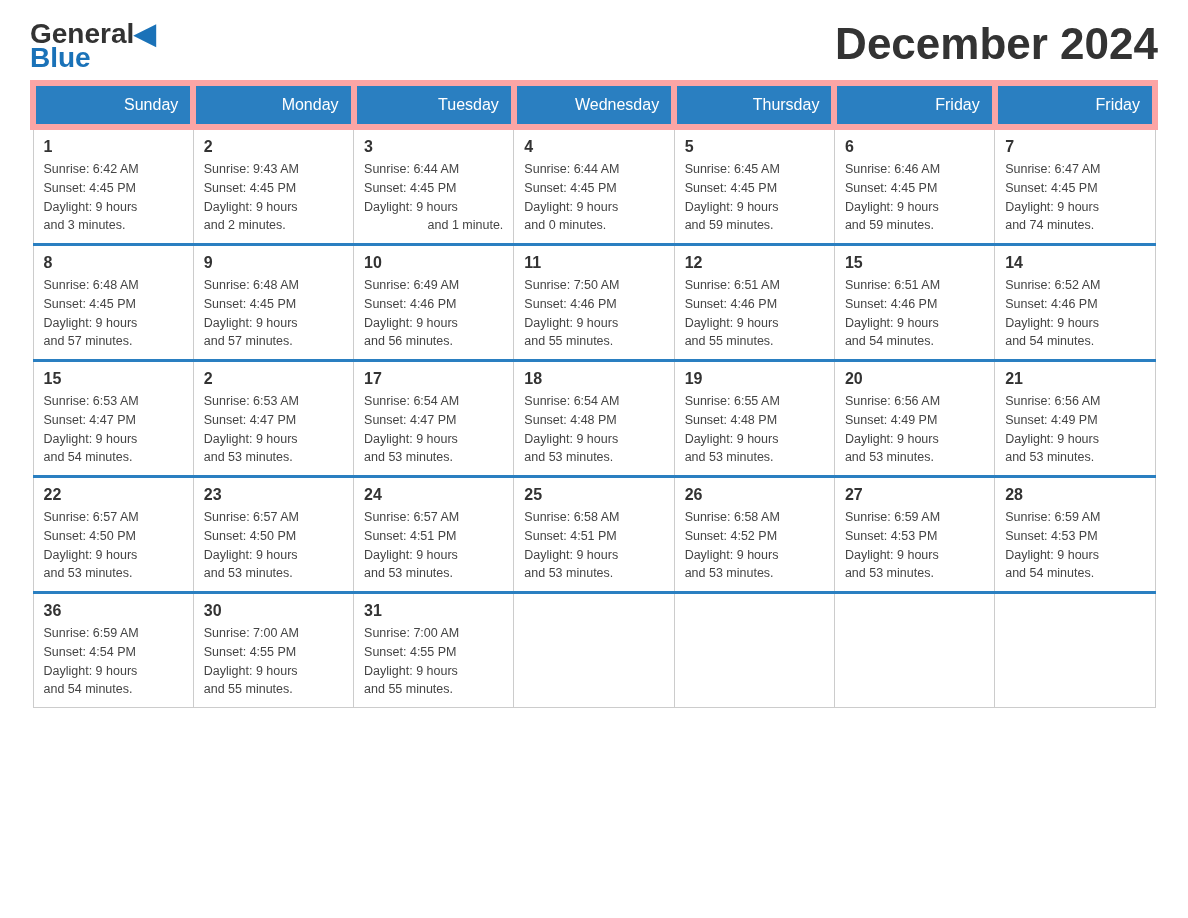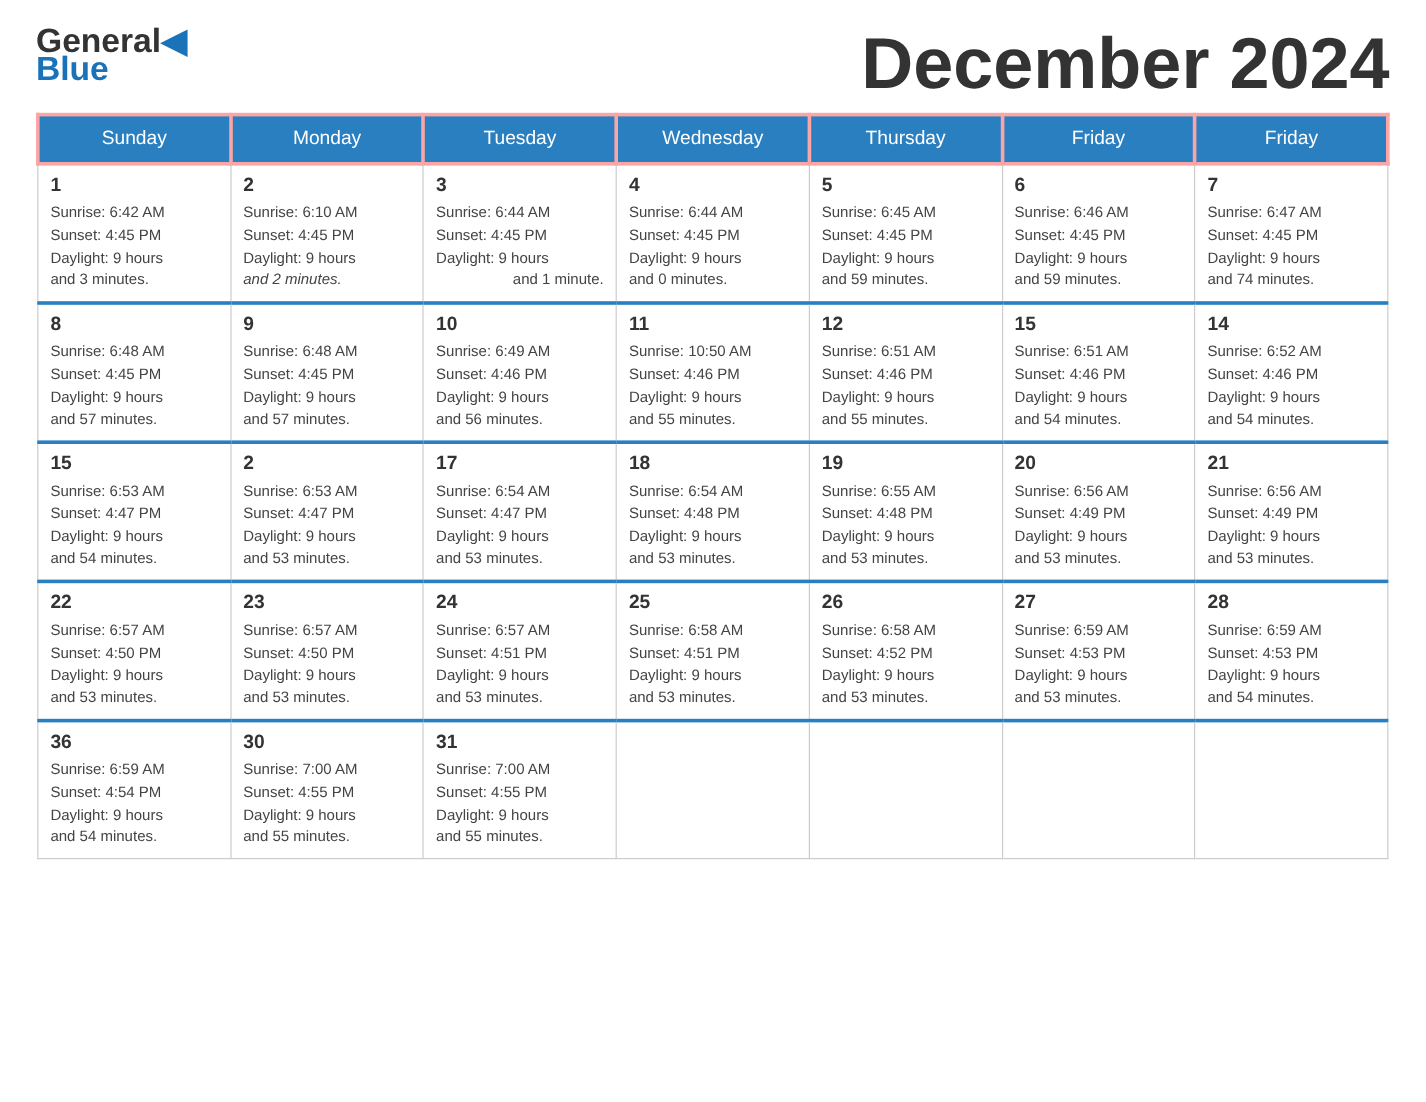--- a/index.html
+++ b/index.html
@@ -33,43 +33,43 @@
     .logo-bottom {
       font-size: 28px;
       font-weight: bold;
       color: #1a72b8;
       margin-top: -4px;
     }
     .title-area {
       text-align: right;
     }
     .main-title {
-      font-size: 60px;
+      font-size: 44px;
       font-weight: bold;
       color: #333;
       line-height: 1.1;
     }
     .subtitle {
       font-size: 22px;
       color: #555;
       margin-top: 4px;
     }
     .calendar {
       width: 100%;
       border-collapse: collapse;
       border: 1px solid #ccc;
     }
     .calendar th {
       background: #2a7fc1;
       color: #fff;
       padding: 10px 12px;
-      text-align: center;
+      text-align: right;
       font-size: 16px;
       font-weight: normal;
-      border: 3px solid #fca5a5;
+      border: 6px solid #fca5a5;
     }
     .calendar td {
       vertical-align: top;
       padding: 8px 10px;
       border: 1px solid #ccc;
       width: calc(100% / 7);
       min-height: 110px;
     }
     .calendar tr:first-child td {
       border-top: 3px solid #2a7fc1;
@@ -126,24 +126,24 @@
           <div class="day-info">
             <span style="display: block;">Sunrise: 6:42 AM</span>
             <span style="display: block;">Sunset: 4:45 PM</span>
             <span style="display: block;">Daylight: 9 hours</span>
             <span style="display: block;">and 3 minutes.</span>
           </div>
         </td>
         <td>
           <div class="day-number">2</div>
           <div class="day-info">
-            <span style="display: block;">Sunrise: 6:10 AM</span>
-            <span style="display: block;">Sunset: 4:45 PM</span>
-            <span style="display: block;">Daylight: 9 hours</span>
-            <span style="display: block; font-style: italic;">and 2 minutes.</span>
+            <span style="display: block;">Sunrise: 9:43 AM</span>
+            <span style="display: block;">Sunset: 4:45 PM</span>
+            <span style="display: block;">Daylight: 9 hours</span>
+            <span style="display: block;">and 2 minutes.</span>
           </div>
         </td>
         <td>
           <div class="day-number">3</div>
           <div class="day-info">
             <span style="display: block;">Sunrise: 6:44 AM</span>
             <span style="display: block;">Sunset: 4:45 PM</span>
             <span style="display: block;">Daylight: 9 hours</span>
             <span style="display: block; text-align: right;">and 1 minute.</span>
           </div>
@@ -209,21 +209,21 @@
           <div class="day-info">
             <span style="display: block;">Sunrise: 6:49 AM</span>
             <span style="display: block;">Sunset: 4:46 PM</span>
             <span style="display: block;">Daylight: 9 hours</span>
             <span style="display: block;">and 56 minutes.</span>
           </div>
         </td>
         <td>
           <div class="day-number">11</div>
           <div class="day-info">
-            <span style="display: block;">Sunrise: 10:50 AM</span>
+            <span style="display: block;">Sunrise: 7:50 AM</span>
             <span style="display: block;">Sunset: 4:46 PM</span>
             <span style="display: block;">Daylight: 9 hours</span>
             <span style="display: block;">and 55 minutes.</span>
           </div>
         </td>
         <td>
           <div class="day-number">12</div>
           <div class="day-info">
             <span style="display: block;">Sunrise: 6:51 AM</span>
             <span style="display: block;">Sunset: 4:46 PM</span>

